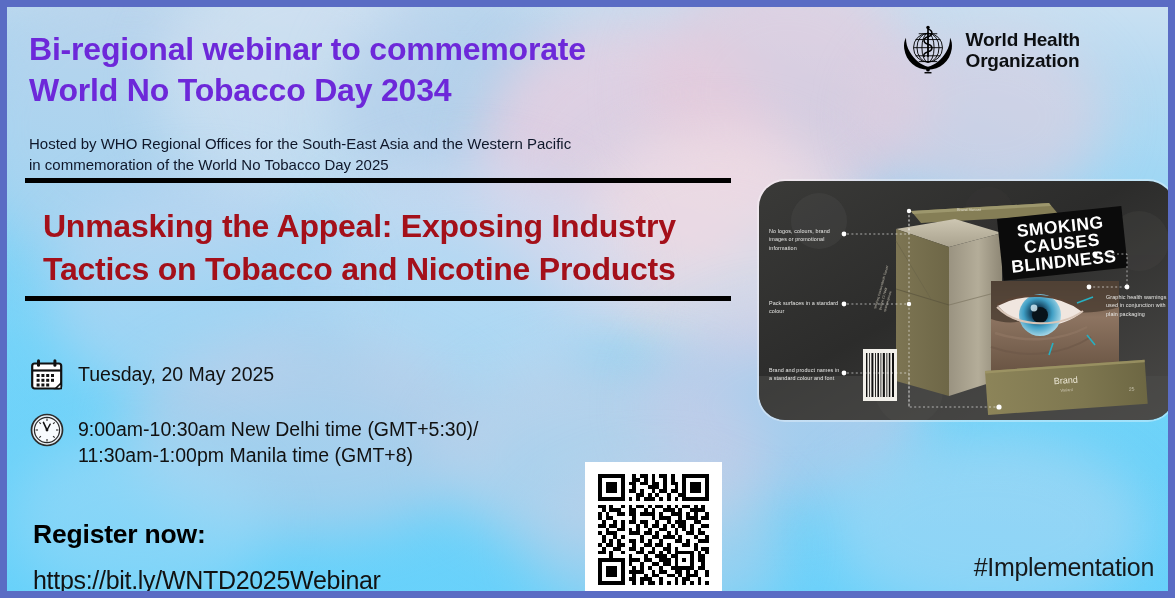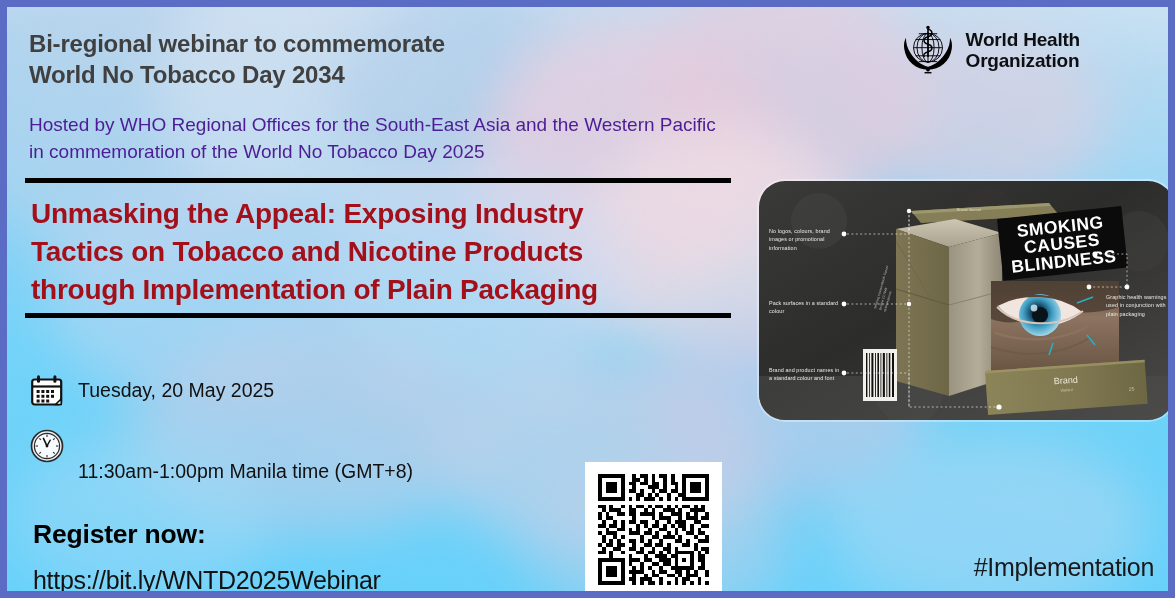--- a/index.html
+++ b/index.html
@@ -34,39 +34,39 @@
   .b13{ left:860px; top:20px;  width:240px; height:180px; background:rgba(222,200,218,.6); }
   .b14{ left:0px;   top:430px; width:260px; height:170px; background:rgba(206,222,242,.6); }
   .b15{ left:520px; top:460px; width:260px; height:160px; background:rgba(228,206,222,.5); }
   .sheen{
     position:absolute; inset:0;
     background:linear-gradient(200deg, rgba(255,255,255,.20) 0%, rgba(255,255,255,0) 40%, rgba(120,212,250,.35) 72%, rgba(104,210,250,.65) 100%);
   }
 
   
   .hdr{ position:absolute; left:22px; top:22px; width:720px; }
-  .hdr h1{ font-size:24px; font-weight:bold; color:#404040; line-height:1.28; letter-spacing:-.2px; }
-  .hdr .sub{ margin-top:22px; font-size:19px; color:#4c1d95; line-height:1.42; }
+  .hdr h1{ font-size:32px; font-weight:bold; color:#6d28d9; line-height:1.28; letter-spacing:-.2px; }
+  .hdr .sub{ margin-top:22px; font-size:15px; color:#0f172a; line-height:1.42; }
 
   
   .who{ position:absolute; right:88px; top:14px; display:flex; align-items:center; gap:9px; }
   .who svg{ display:block; }
   .who .wname{ font-size:19px; font-weight:bold; color:#0d0f12; line-height:1.12; letter-spacing:-.2px; }
 
   
   .titleblock{ position:absolute; left:18px; top:171px; width:706px; }
   .rule{ height:5px; background:#000; width:100%; }
   .titleblock h2{
-    font-size:28px; font-weight:bold; color:#a4101a; line-height:1.355;
-    padding:12px 0 4px 6px; letter-spacing:-.25px;
+    font-size:32px; font-weight:bold; color:#a4101a; line-height:1.355;
+    padding:22px 0 4px 6px; letter-spacing:-.25px;margin-left:12px;
   }
 
   
   .meta{ position:absolute; left:22px; top:350px; width:600px; }
-  .row{ display:flex; align-items:flex-start; gap:13px;margin-top:16px; }
+  .row{ display:flex; align-items:flex-start; gap:13px; }
   .row + .row{ margin-top:19px; }
   .row .ic{ flex:0 0 auto; width:36px; height:36px; }
   .row .txt{ font-size:19.5px; color:#111; line-height:1.34; padding-top:4px; }
 
   
   .reg{ position:absolute; left:26px; top:512px; }
   .reg .now{ font-size:26.5px; font-weight:bold; color:#000000; letter-spacing:-.2px; }
   .reg .url{ font-size:25px; color:#121212; margin-top:16px; letter-spacing:-.3px; }
 
   
@@ -153,21 +153,20 @@
       <span>World Health</span><br>
       <span>Organization</span>
     </div>
   </div>
 
   <div class="titleblock">
     <div class="rule"></div>
     <h2>
       <span>Unmasking the Appeal: Exposing Industry</span><br>
       <span>Tactics on Tobacco and Nicotine Products</span><br>
-      <span>through Implementation of Plain Packaging</span>
     </h2>
     <div class="rule"></div>
   </div>
 
   <div class="meta">
     <div class="row">
       <span class="ic">
         <svg width="36" height="36" viewBox="0 0 36 36" aria-hidden="true">
           <rect x="3.2" y="6.5" width="29" height="25" rx="2.4" fill="#fff" stroke="#111" stroke-width="2.2"></rect>
           <path d="M3.2 13.5 H32.2" stroke="#111" stroke-width="2.2"></path>
@@ -206,21 +205,21 @@
               <line x1="24.1" y1="24.1" x2="25.7" y2="25.7"></line>
             <line x1="25.7" y1="10.3" x2="24.1" y2="11.9"></line>
               <line x1="11.9" y1="24.1" x2="10.3" y2="25.7"></line>
           </g>
           <line x1="18" y1="18" x2="14.5" y2="10.5" stroke="#111" stroke-width="1.7" stroke-linecap="round"></line>
           <line x1="18" y1="18" x2="21.2" y2="12.2" stroke="#111" stroke-width="1.4" stroke-linecap="round"></line>
           <circle cx="18" cy="18" r="1.4" fill="#111"></circle>
         </svg>
       </span>
       <div class="txt">
-        <br>
+        <span>9:00am-10:30am New Delhi time (GMT+5:30)/</span><br>
         <span>11:30am-1:00pm Manila time (GMT+8)</span>
       </div>
     </div>
   </div>
 
   <div class="reg">
     <div class="now">Register now:</div>
     <div class="url">https://bit.ly/WNTD2025Webinar</div>
   </div>
 

